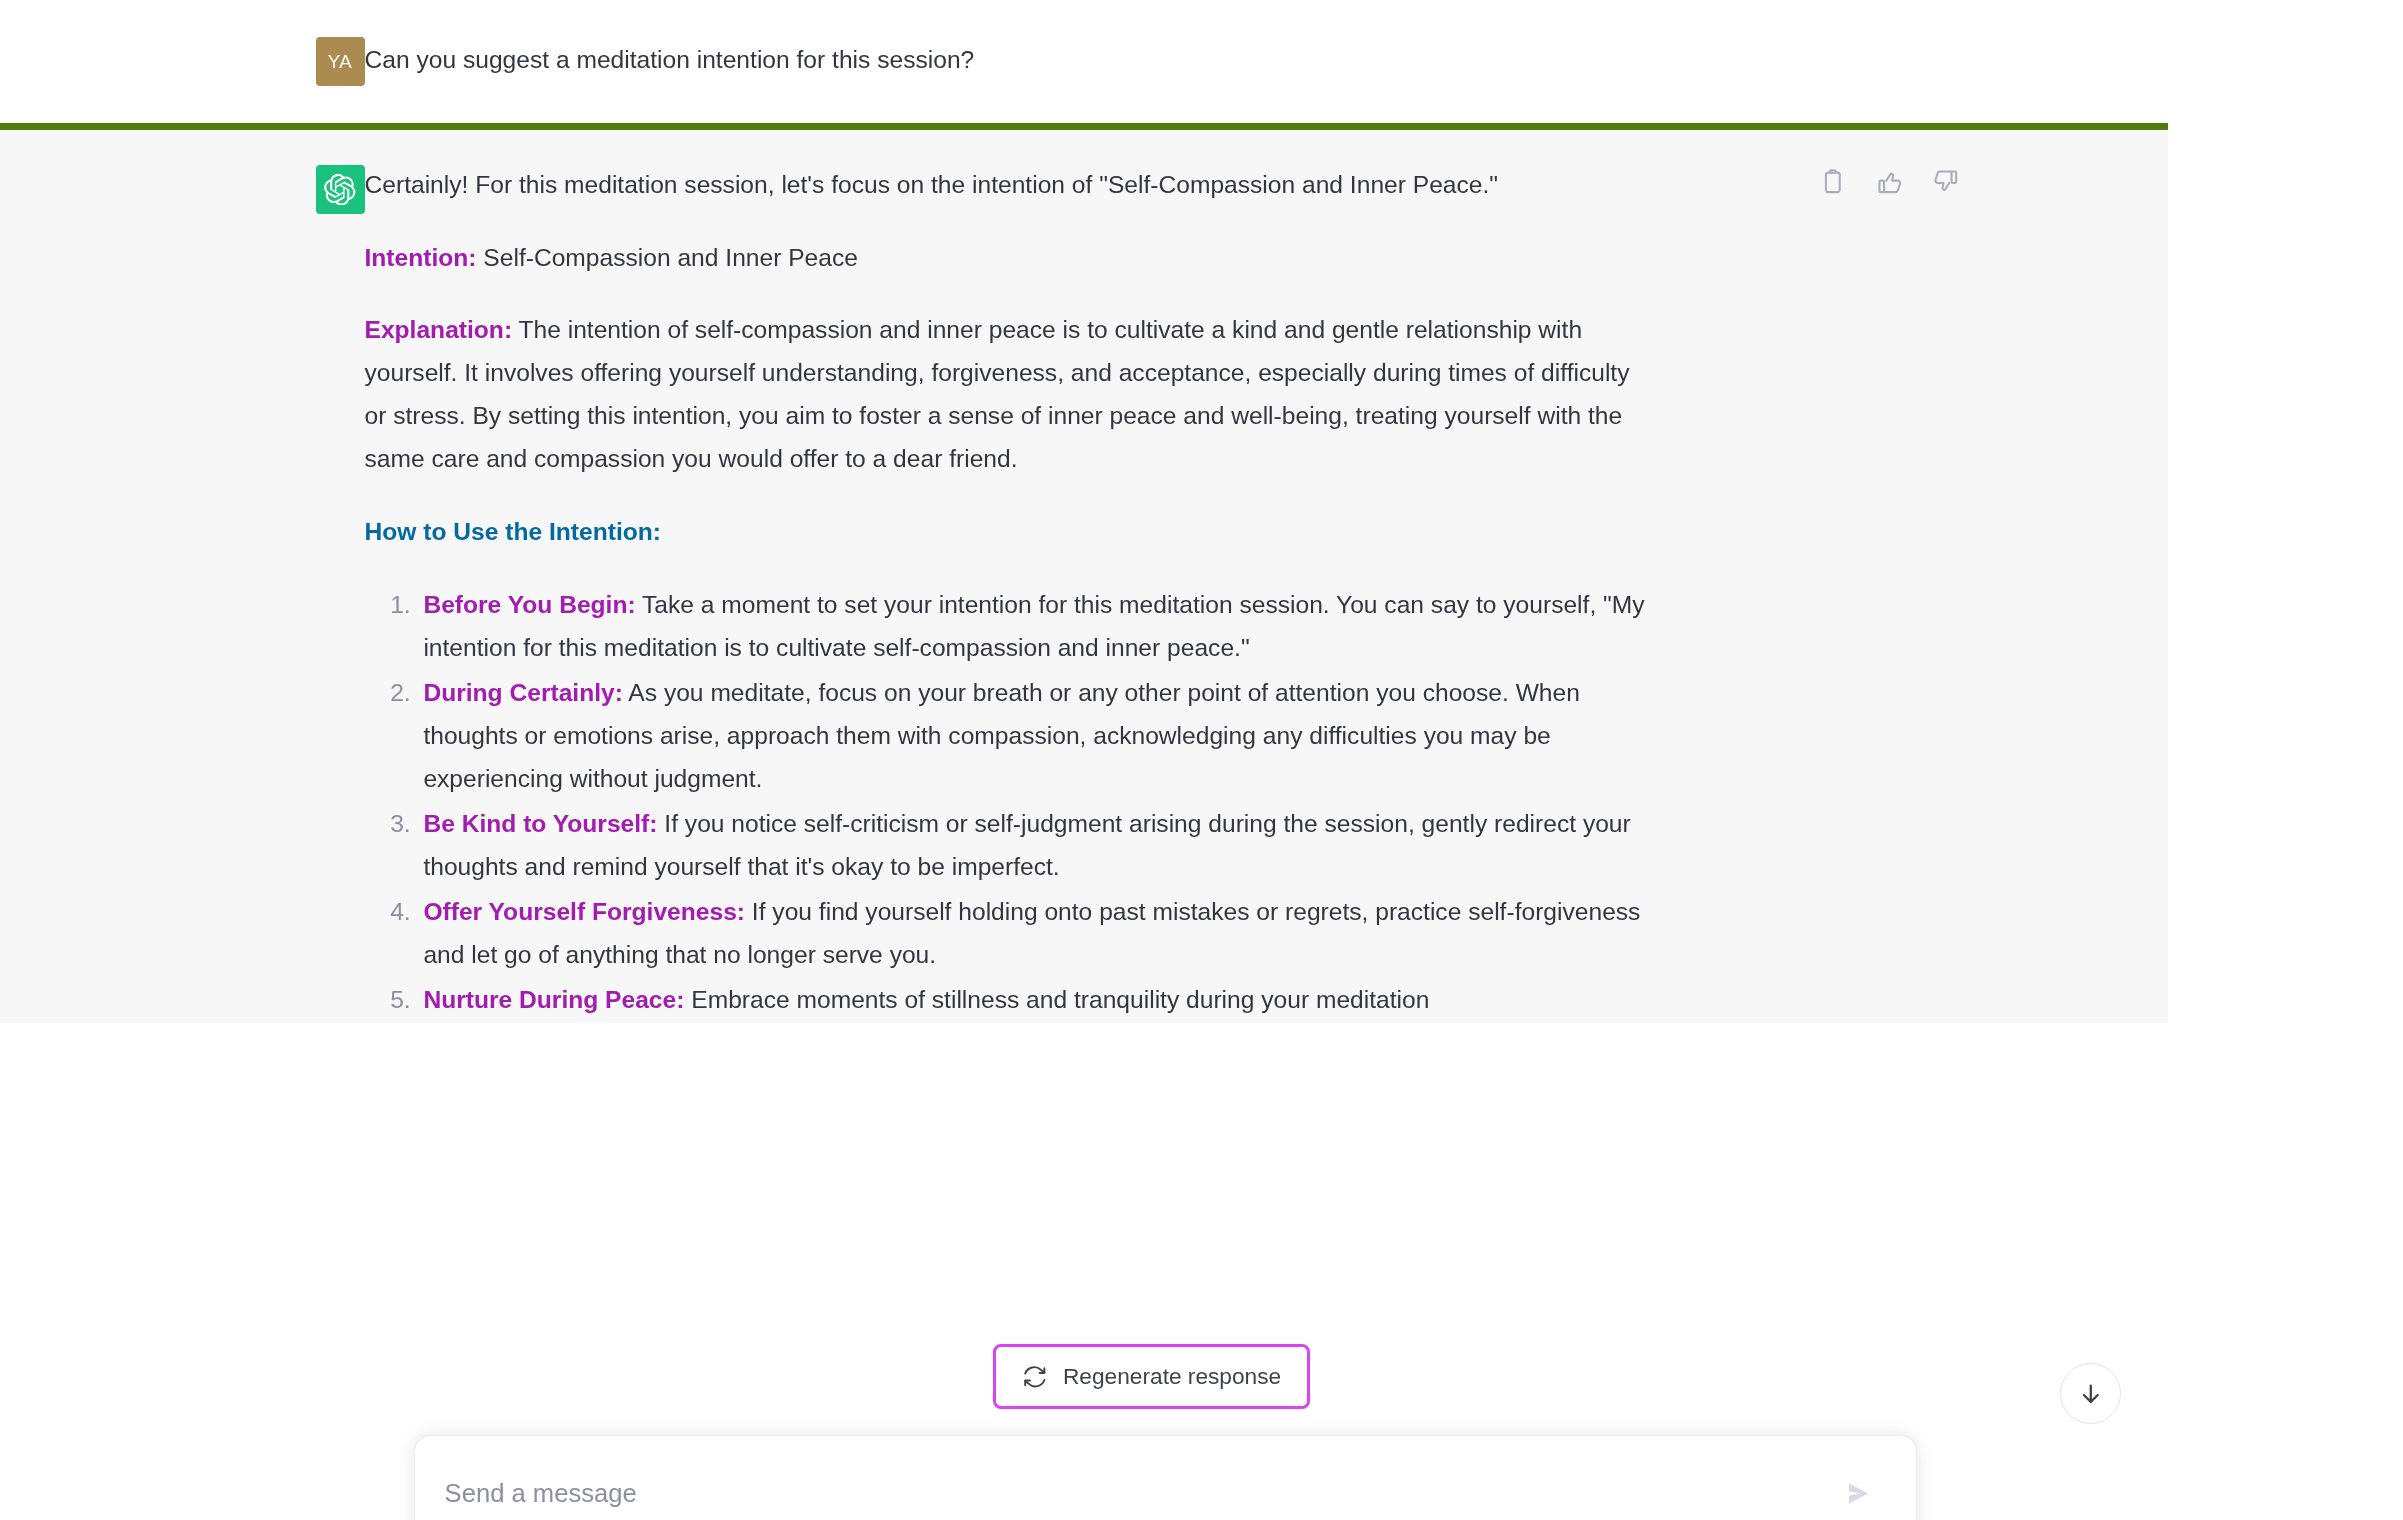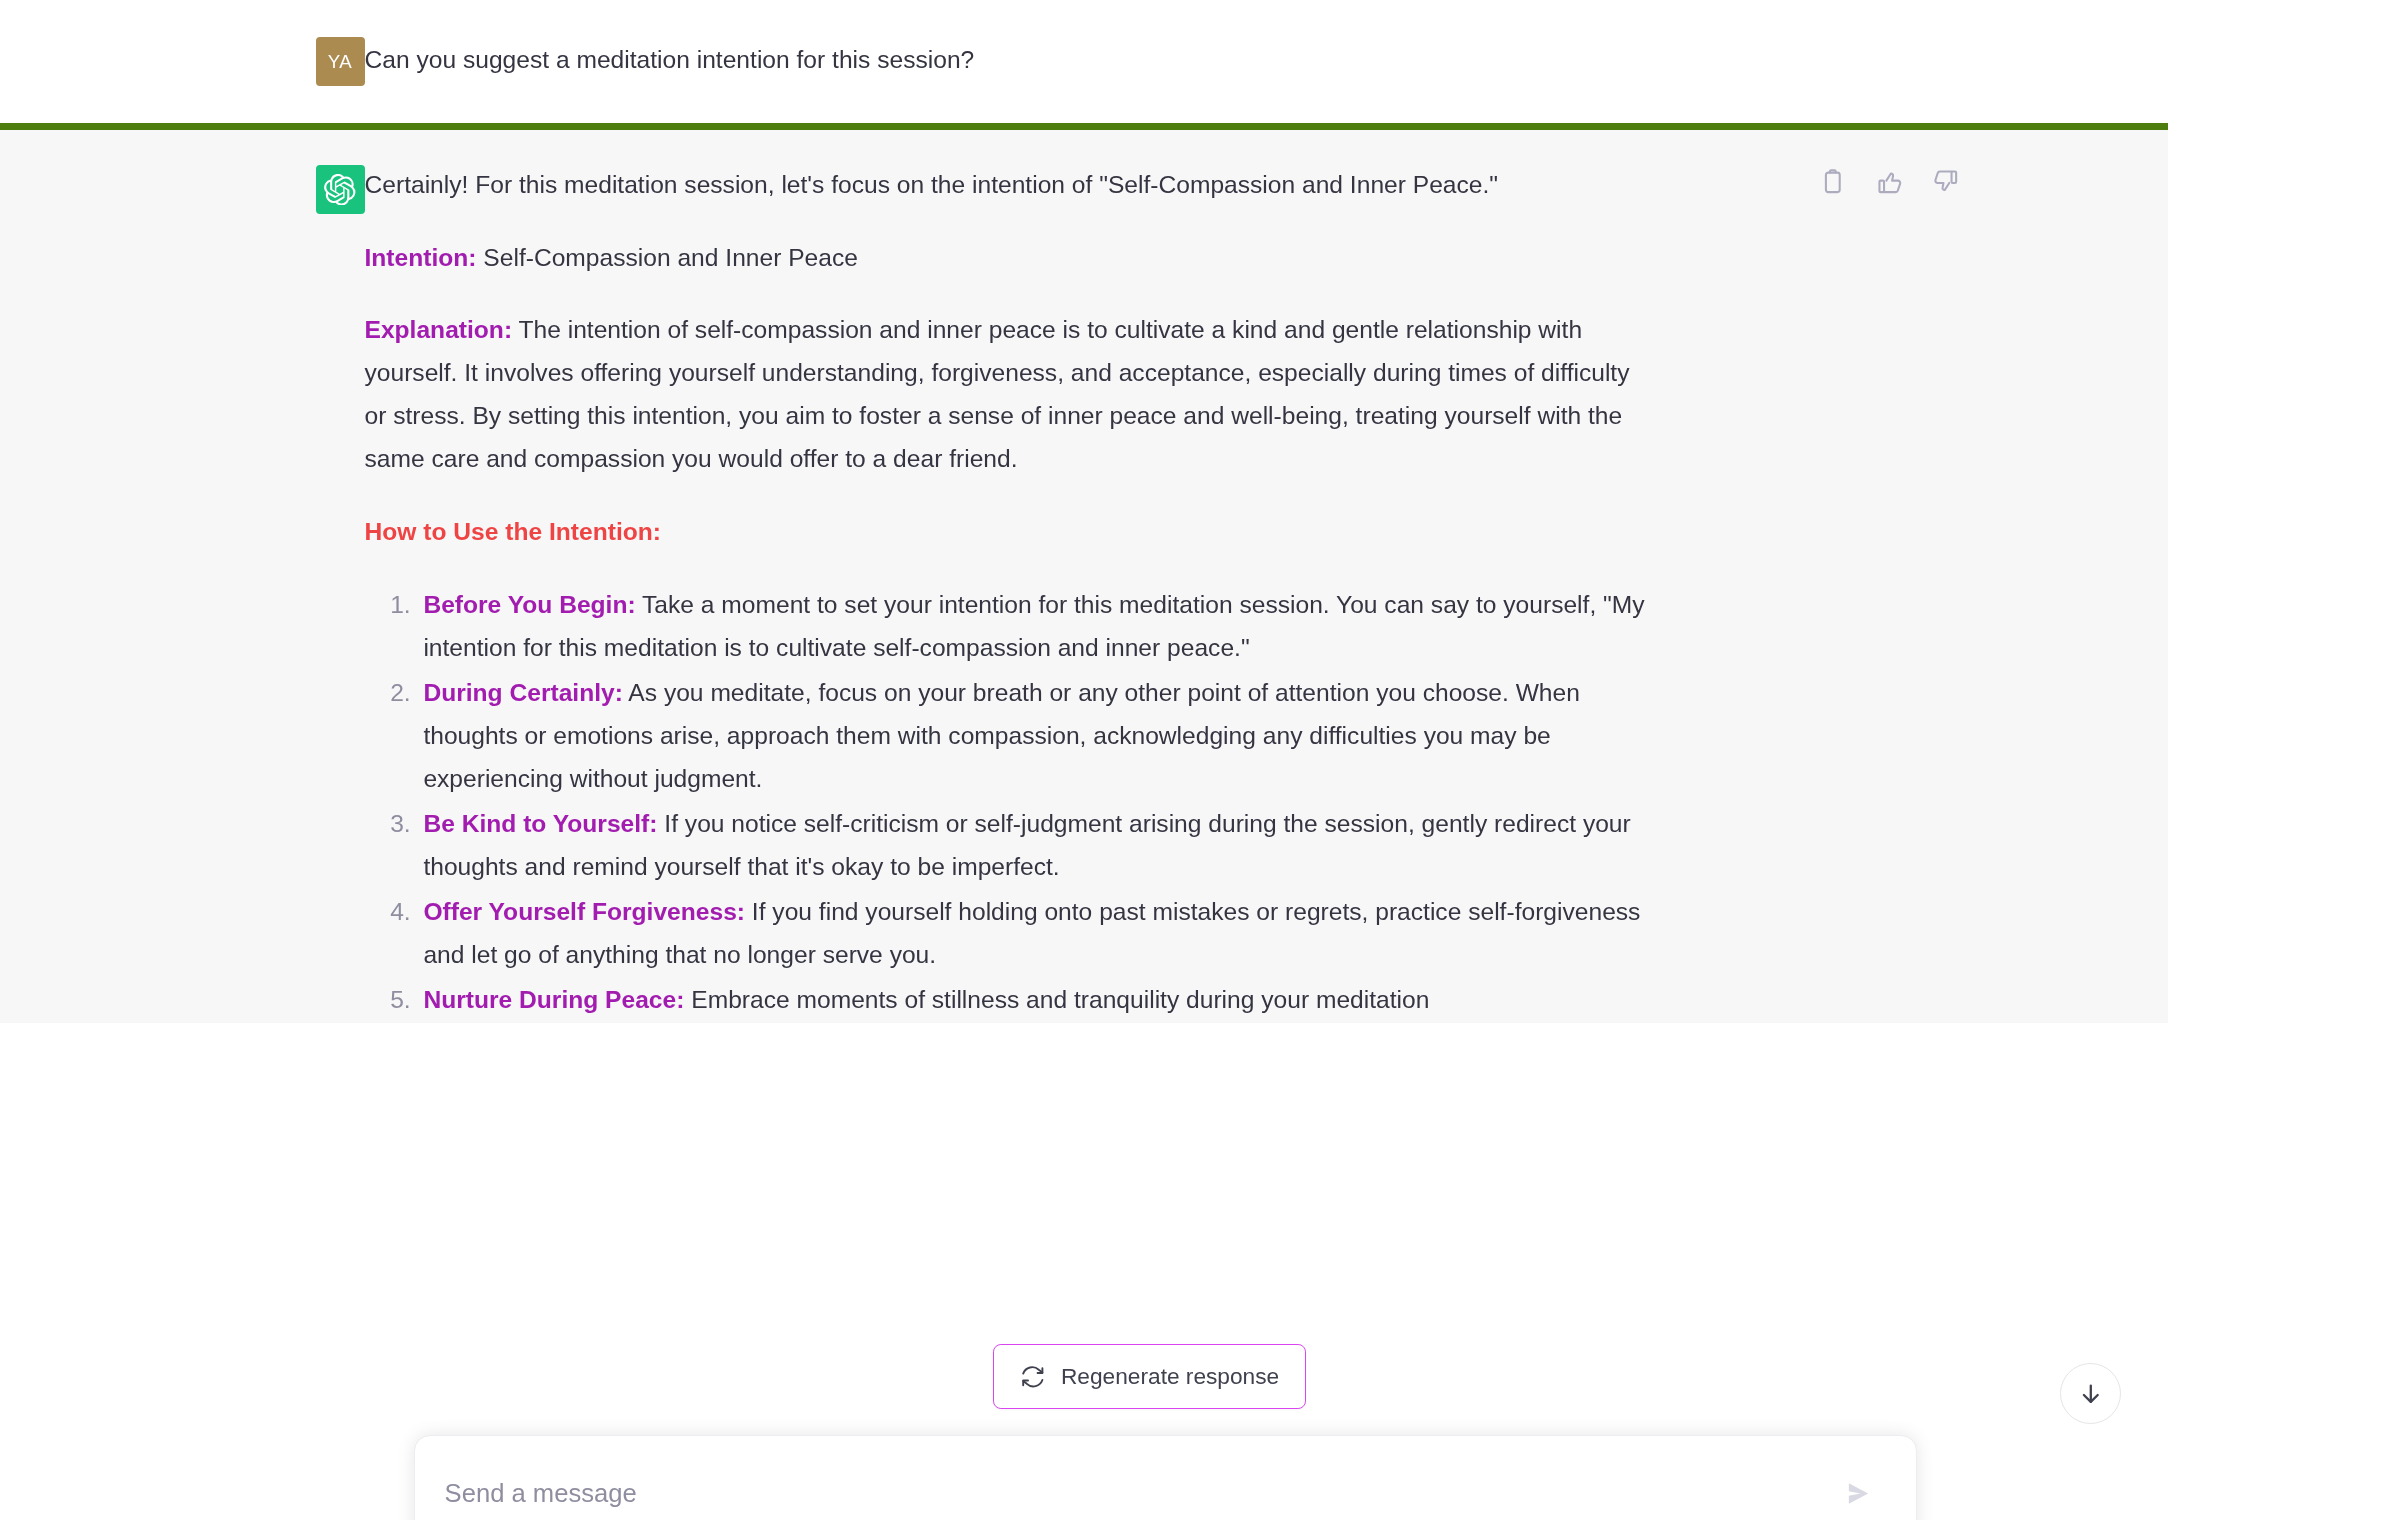--- a/index.html
+++ b/index.html
@@ -75,21 +75,21 @@
     line-height: 1.75;
   }
   .msg-body.user-text {
     line-height: 1.5;
     padding-top: 6.9px;
   }
   .msg-body p { margin: 0 0 29.6px 0; }
   .msg-body p:last-child { margin-bottom: 0; }
   .msg-body b, .msg-body strong { font-weight: 700; color: #a21caf; }
 
-  .heading-line { margin: 0 0 29.6px 0; font-weight: 700; color: #ef4444; }
+  .heading-line { margin: 0 0 29.6px 0; font-weight: 700; color: #0369a1; }
 
   ol.steps {
     margin: 0;
     padding-left: 53px;
     list-style-position: outside;
   }
   ol.steps li {
     margin-bottom: 2px;
     padding-left: 5.9px;
   }
@@ -119,21 +119,21 @@
   .regenerate-btn {
     position: absolute;
     left: 993px;
     top: 1344px;
     height: 65px;
     display: flex;
     align-items: center;
     gap: 15.8px;
     padding: 0 25.6px;
     background: #ffffff;
-    border: 1px solid #d946ef;
+    border: 3px solid #d946ef;
     border-radius: 7.9px;
     color: #40414f;
     font-size: 22.7px;
     cursor: pointer;
     box-shadow: 0 1px 3px rgba(0,0,0,0.04);
     z-index: 40;
     white-space: nowrap;
   }
   .regenerate-btn svg { display: block; flex: none; }
 

